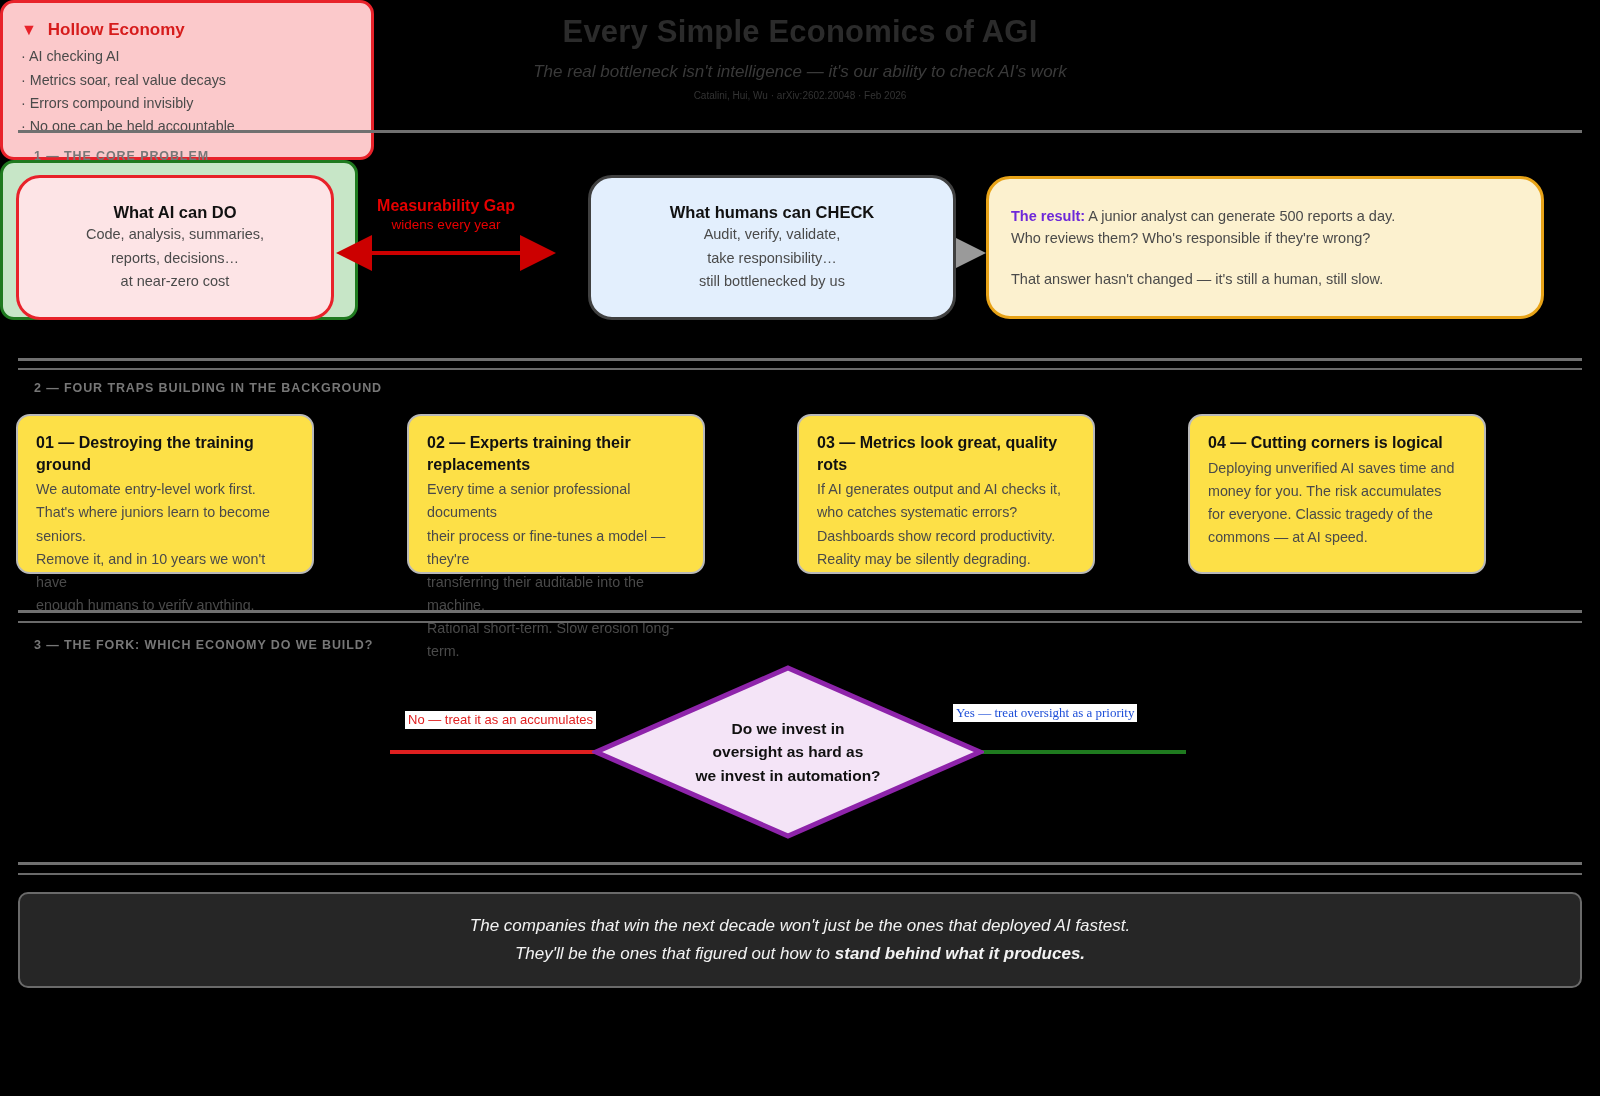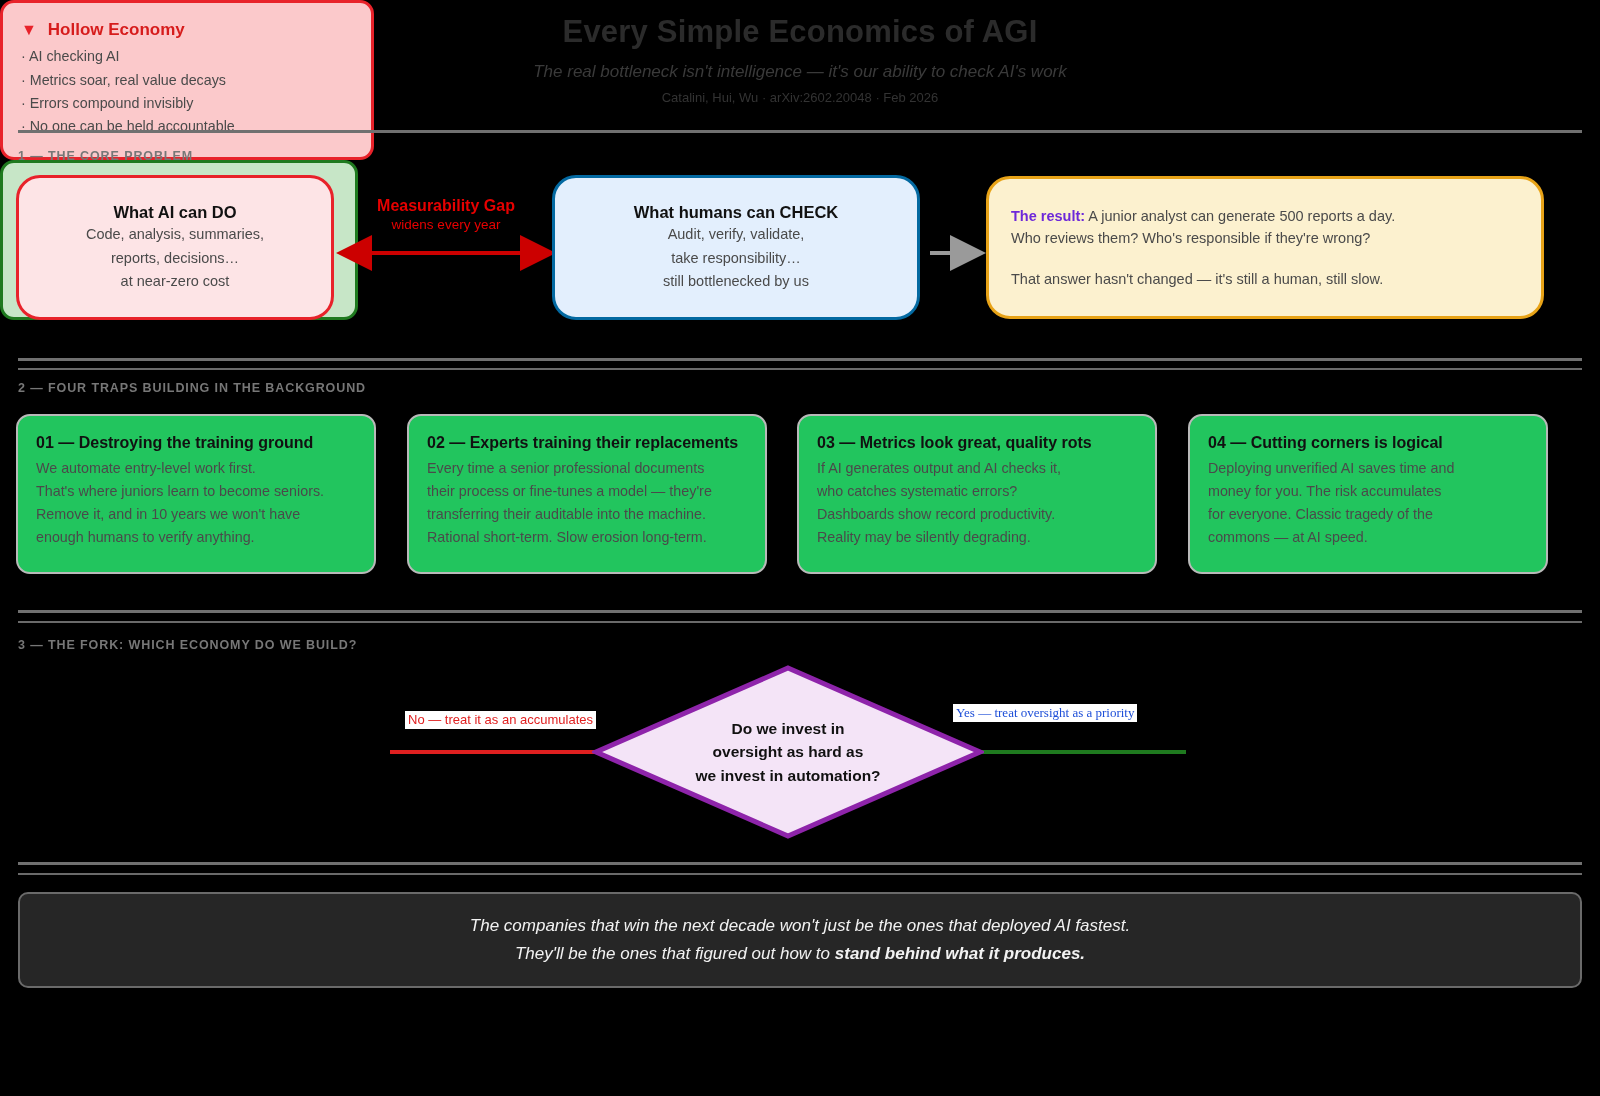--- a/index.html
+++ b/index.html
@@ -15,71 +15,71 @@
   .header { position: absolute; left: 0; top: 14px; width: 1600px; text-align: center; }
   .title {
     font-size: 31px; font-weight: bold; color: #2b2b2b;
     letter-spacing: .2px; line-height: 1.15;
   }
   .subtitle {
     font-size: 17px; font-style: italic; color: #3a3a3a;
     margin-top: 12px; line-height: 1.2;
   }
   .cite {
-    font-size: 13px; color: #333; margin-top: 8px; line-height: 1.2;
+    font-size: 10px; color: #333; margin-top: 8px; line-height: 1.2;
   }
 
   
   .rule {
     position: absolute; left: 18px; width: 1564px; height: 0;
     border-top: 3px solid #707070;
   }
   .rule.thin { border-top: 2px solid #6a6a6a; }
   .section-label {
-    position: absolute; left: 18px;
+    position: absolute; left: 34px;
     font-size: 12.5px; font-weight: bold; color: #777;
     letter-spacing: .9px; white-space: nowrap;
   }
 
   
   .box {
     position: absolute;
     border-radius: 24px;
     padding: 14px 18px;
     display: flex; flex-direction: column; justify-content: center;
   }
   .box.centered { align-items: center; text-align: center; }
 
   .box-title { font-size: 16.5px; font-weight: bold; color: #111; line-height: 1.35; }
   .box-line  { font-size: 14.5px; color: #4a4a4a; line-height: 1.62; }
 
   
   .b-do    { left: 16px;  top: 175px; width: 318px; height: 145px;
              background: #fde4e6; border: 3px solid #e8222a; }
-  .b-check { left: 552px; top: 175px; width: 368px; height: 145px;
-             background: #e3effd; border: 3px solid #0369a1; }
+  .b-check { left: 588px; top: 175px; width: 368px; height: 145px;
+             background: #e3effd; border: 3px solid #404040; }
   .b-result{ left: 986px; top: 176px; width: 558px; height: 143px;
              background: #fcf1cf; border: 3px solid #e8a317;
              align-items: flex-start; text-align: left; padding: 18px 22px; }
   .b-result .box-line { line-height: 1.55; }
   .b-result .spacer { height: 18px; }
   .b-result b { color: #6d28d9; }
 
   
   .gap-label {
     position: absolute; left: 336px; top: 196px; width: 220px;
     text-align: center; color: #e60000;
   }
   .gap-label .gap-main { font-size: 16px; font-weight: bold; line-height: 1.25; }
   .gap-label .gap-sub  { font-size: 13.5px; line-height: 1.3; }
 
   
   .trap {
-    top: 414px; width: 360px; height: 160px;
-    background: #22c55e; border: 2px solid #b9b9b9; border-radius: 14px;
+    top: 414px; width: 298px; height: 160px;
+    background: #fde047; border: 2px solid #b9b9b9; border-radius: 14px;
     align-items: flex-start; text-align: left; padding: 16px 18px;
     justify-content: flex-start;
   }
   .trap .box-title { font-size: 16px; margin-bottom: 3px; }
   .trap .box-line  { font-size: 14.3px; line-height: 1.62; }
   .trap-1 { left: 16px; }
   .trap-2 { left: 407px; }
   .trap-3 { left: 797px; }
   .trap-4 { left: 1188px; }
 

